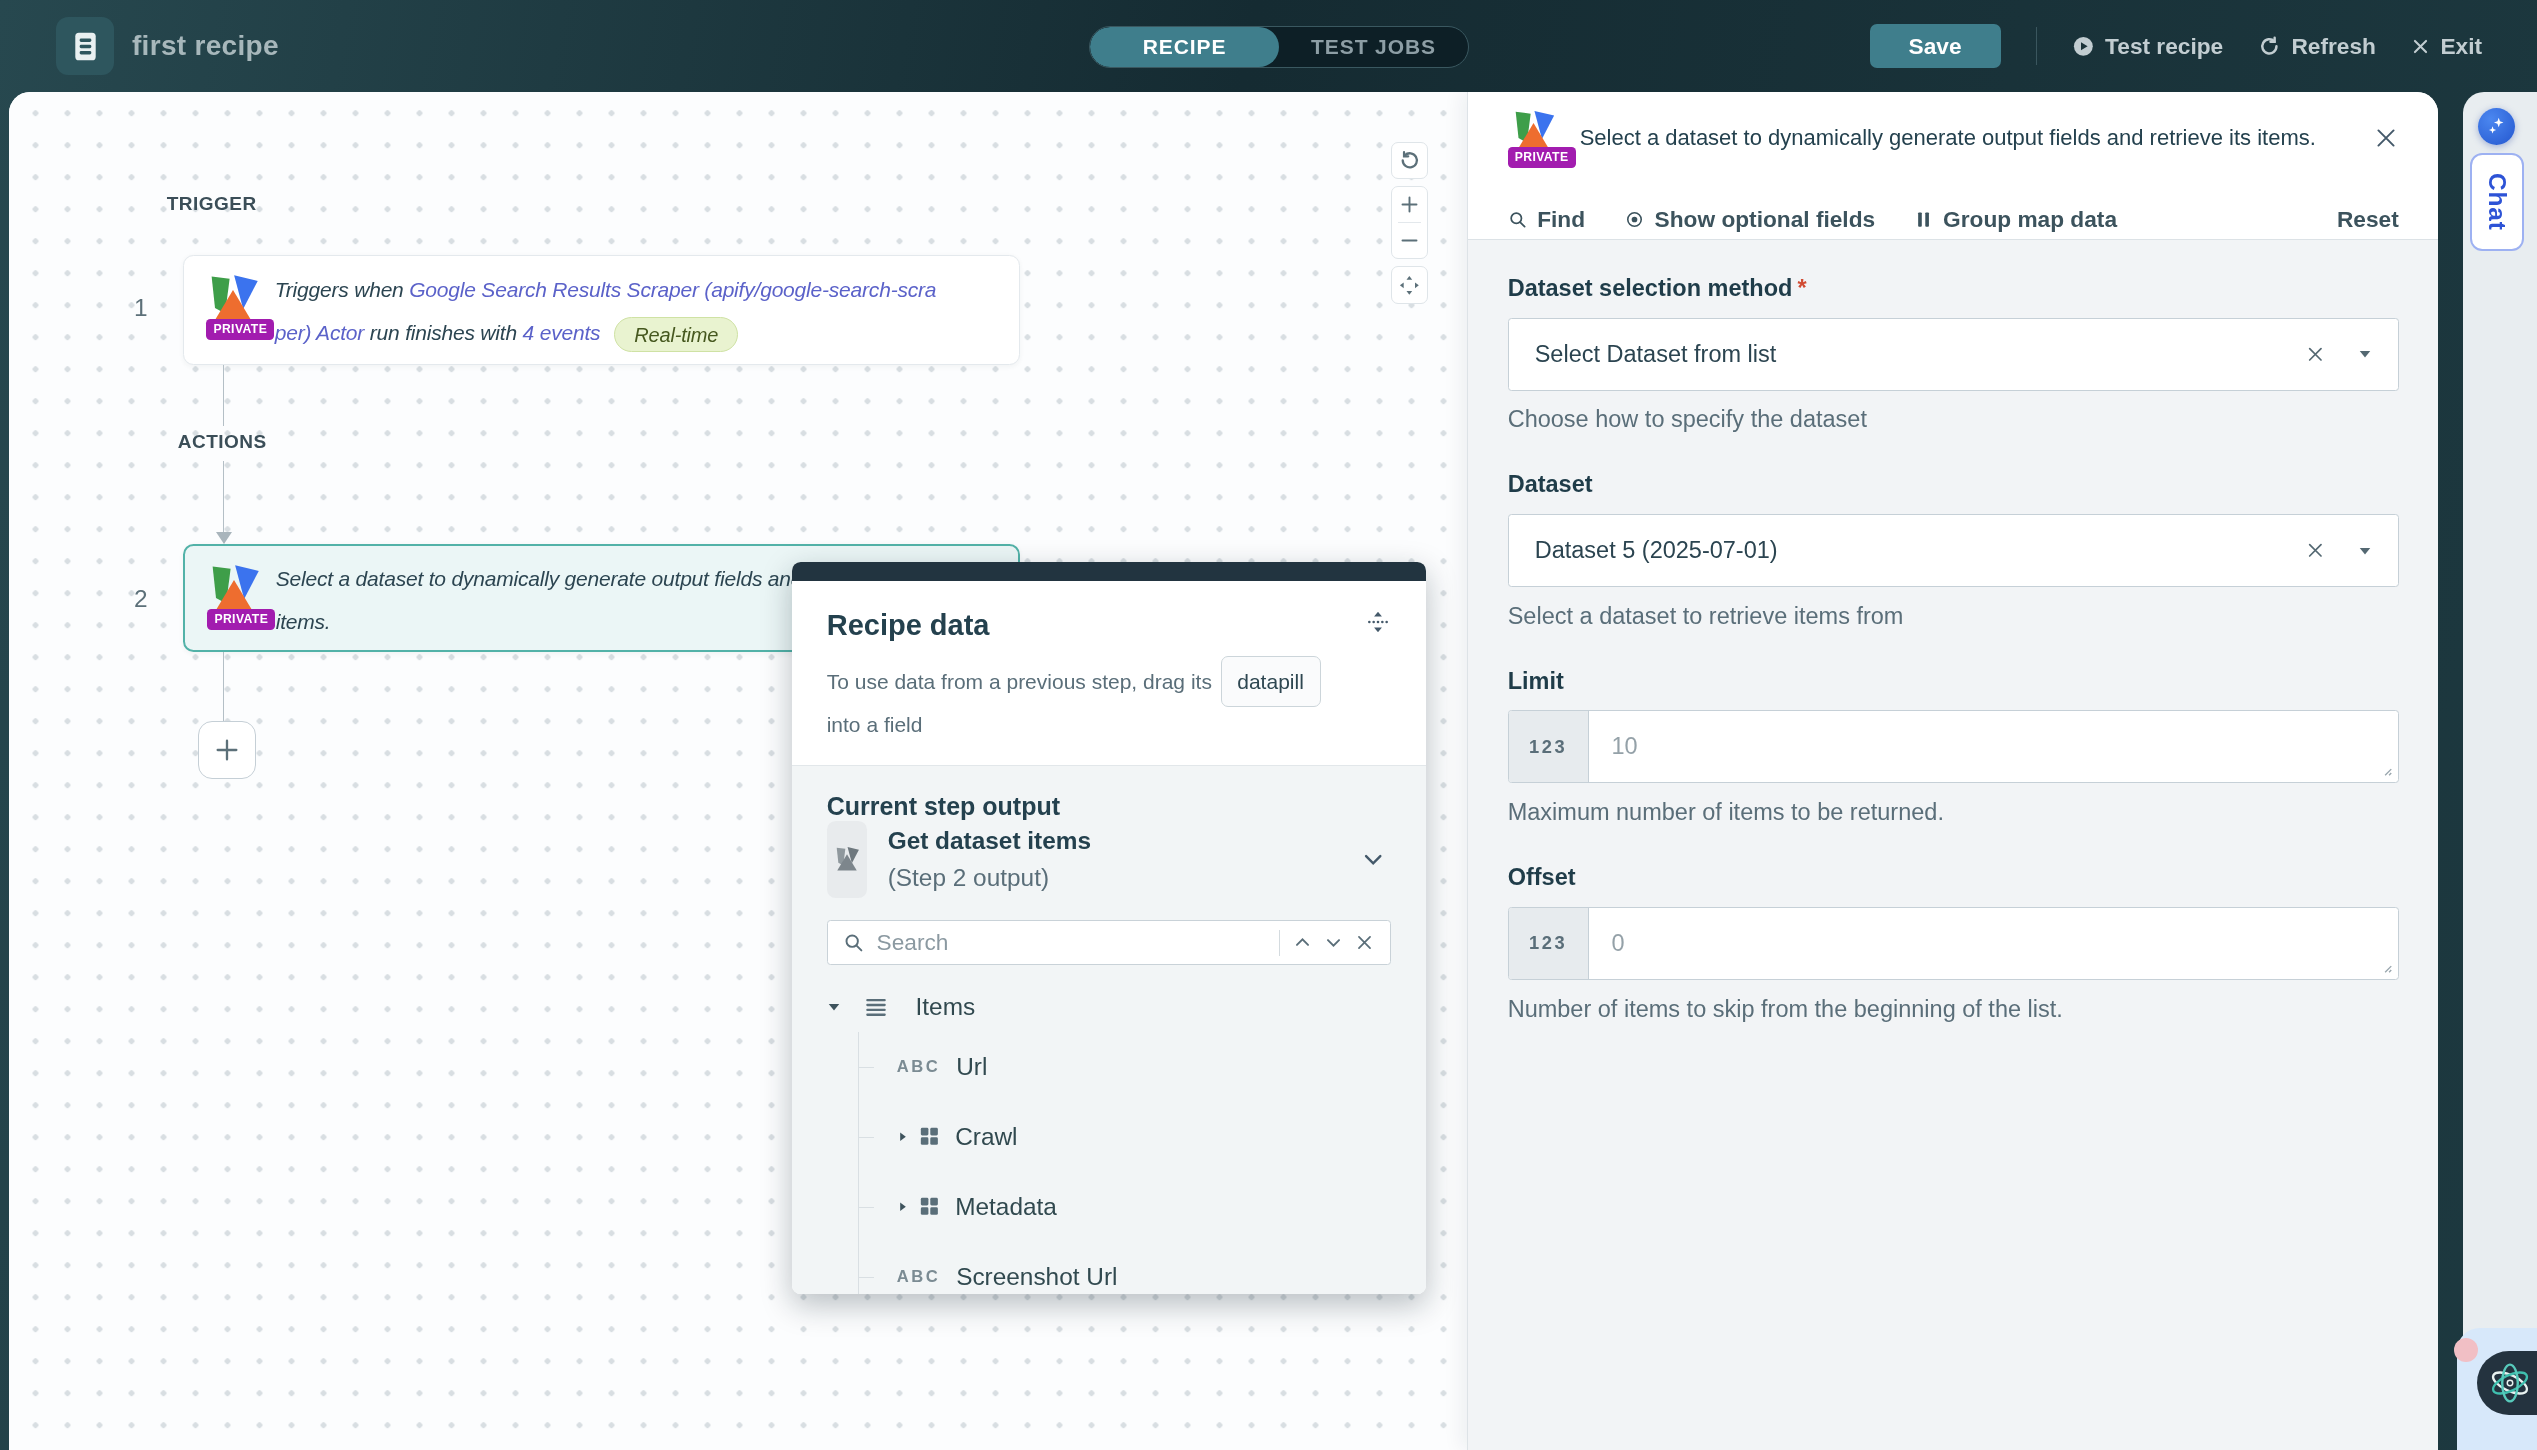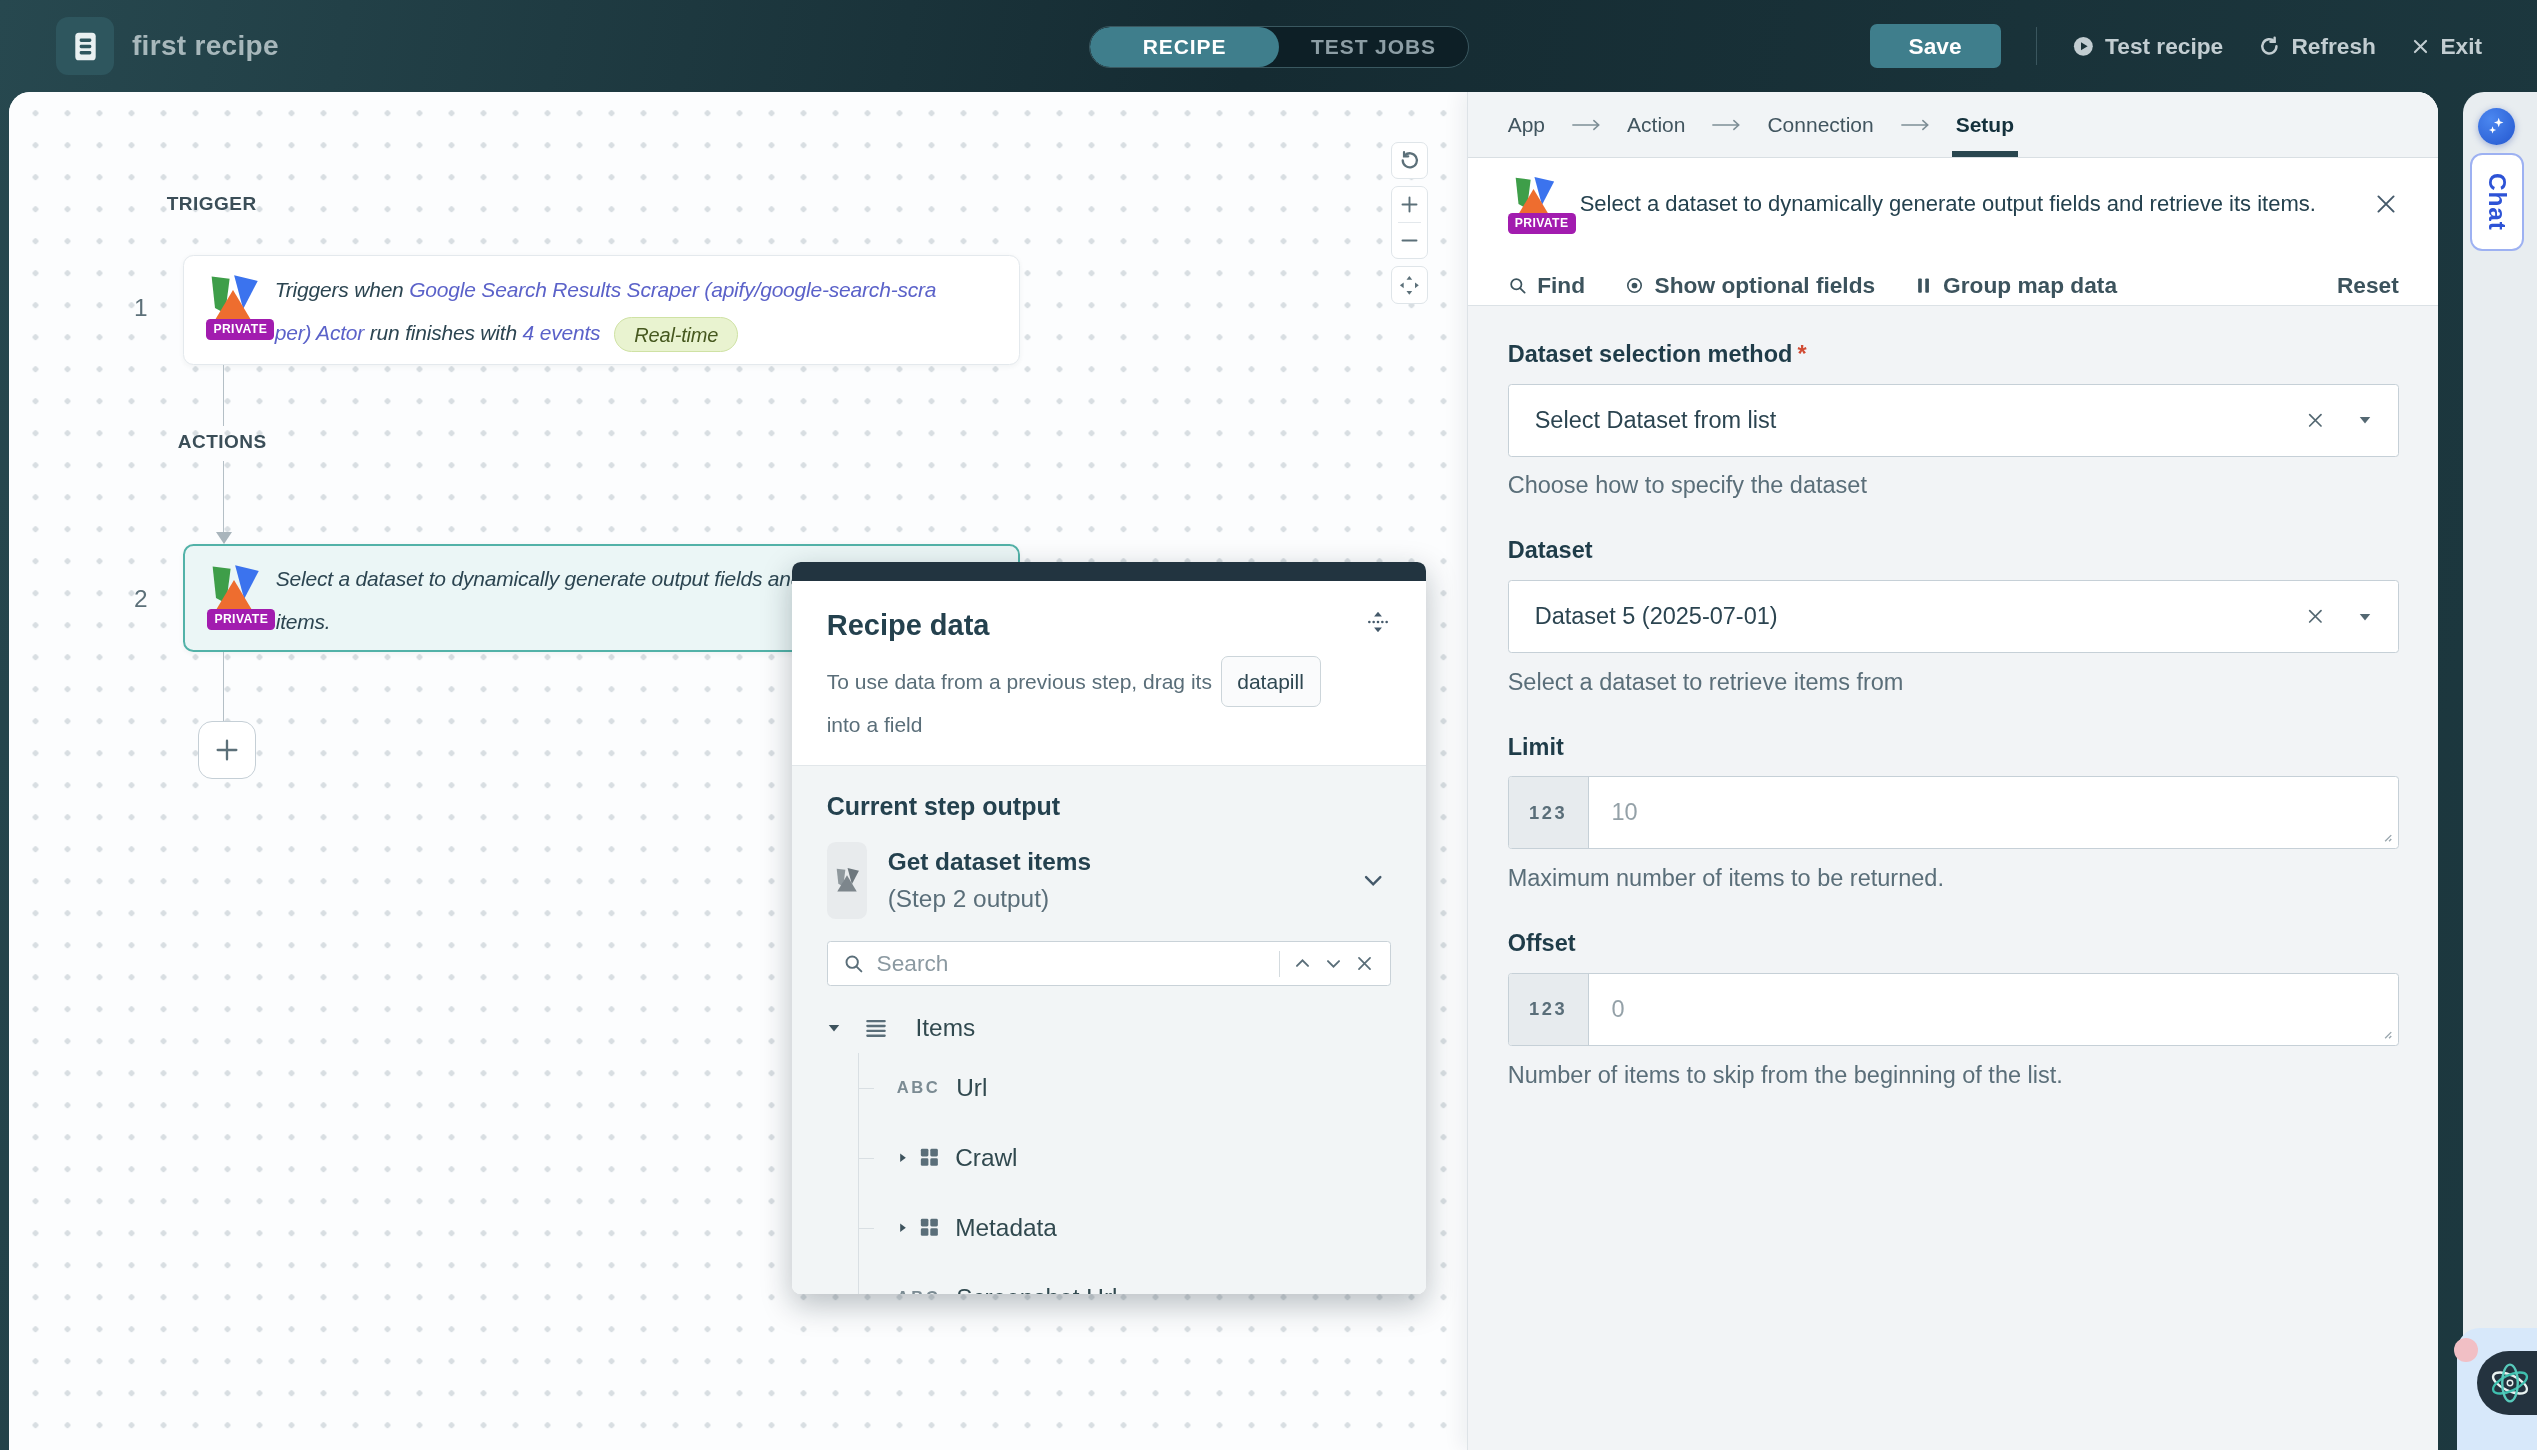--- a/index.html
+++ b/index.html
@@ -72,21 +72,21 @@
     background:#fff; box-shadow:0 10.5px 31px rgba(10,30,40,.28); display:flex; flex-direction:column; overflow:hidden; }
   .popup-grip { height:19px; background:#223440; flex:none; }
   .popup-head { padding:28px 35px 22.7px; flex:none; }
   .popup-title-row { display:flex; align-items:flex-start; justify-content:space-between; }
   .popup-title { font-size:29px; font-weight:bold; color:#24414e; }
   .popup-hint { margin-top:14px; font-size:21px; color:#5a6e79; line-height:35px; }
   .datapill-chip { display:inline-block; margin-left:8.7px; border:1.3px solid #ccd5da; background:#fafbfc;
     color:#2e4751; border-radius:7px; padding:7px 15.7px; font-size:21px; cursor:grab; }
   .popup-body { background:#f2f5f6; border-top:0.9px solid #e2e7ea; flex:1; padding:26px 35px 0; overflow:hidden; }
   .popup-section-title { font-size:25px; font-weight:bold; color:#24414e; }
-  .output-row { margin-top:21px; display:flex; align-items:center; gap:21px; cursor:pointer; }
+  .output-row { display:flex; align-items:center; gap:21px; cursor:pointer; }
   .output-tile { width:40px; height:77px; border-radius:8.7px; background:#e8ebed;
     display:flex; align-items:center; justify-content:center; flex:none; }
   .output-name { font-size:24.4px; font-weight:bold; color:#24414e; }
   .output-sub { font-size:24.4px; color:#5a6e79; margin-top:8.7px; }
   .output-chevron { margin-left:auto; margin-right:5.2px; color:#44596a; }
   .pill-search { margin-top:22.7px; height:45px; background:#fff; border:1.3px solid #c9d2d8; border-radius:3.5px;
     display:flex; align-items:center; padding:0 15.7px; gap:12.2px; }
   .pill-search input { flex:1; border:none; outline:none; background:transparent; font-family:inherit;
     font-size:22.7px; color:#2c4551; min-width:0; }
   .pill-search input::placeholder { color:#8b99a1; }
@@ -438,41 +438,20 @@
               <span class="abc">ABC</span>
               <span class="tree-label">Html</span>
             </div>
           </div>
         </div>
       </div>
     </div>
   </div>
 
   <div class="panel">
-    <div class="crumb-bar">
-      <div class="crumb">App</div>
-      <span class="crumb-arrow">
-          <svg width="30" height="14" viewBox="0 0 34 16" fill="none" stroke="currentColor" stroke-width="1.8" stroke-linecap="round">
-            <path d="M2 8h29M26 3l5.5 5-5.5 5"></path>
-          </svg>
-        </span>
-      <div class="crumb">Action</div>
-      <span class="crumb-arrow">
-          <svg width="30" height="14" viewBox="0 0 34 16" fill="none" stroke="currentColor" stroke-width="1.8" stroke-linecap="round">
-            <path d="M2 8h29M26 3l5.5 5-5.5 5"></path>
-          </svg>
-        </span>
-      <div class="crumb">Connection</div>
-      <span class="crumb-arrow">
-          <svg width="30" height="14" viewBox="0 0 34 16" fill="none" stroke="currentColor" stroke-width="1.8" stroke-linecap="round">
-            <path d="M2 8h29M26 3l5.5 5-5.5 5"></path>
-          </svg>
-        </span>
-      <div class="crumb active">Setup</div>
-    </div>
 
     <div class="panel-title-row">
       <div style="width:51px; flex:none;">
         <svg width="45" height="45" viewBox="0 0 48 48" style="margin:0 auto;">
           <polygon points="5,3 21,5 17,36 8,31" fill="#3e9e49"></polygon>
           <polygon points="25,2 46,7 33,32" fill="#3b73ee"></polygon>
           <polygon points="24,15 42,45 6,45" fill="#ee6d2f"></polygon>
         </svg>
         <span class="private-badge" style="margin-top:-7px;">PRIVATE</span>
       </div>

